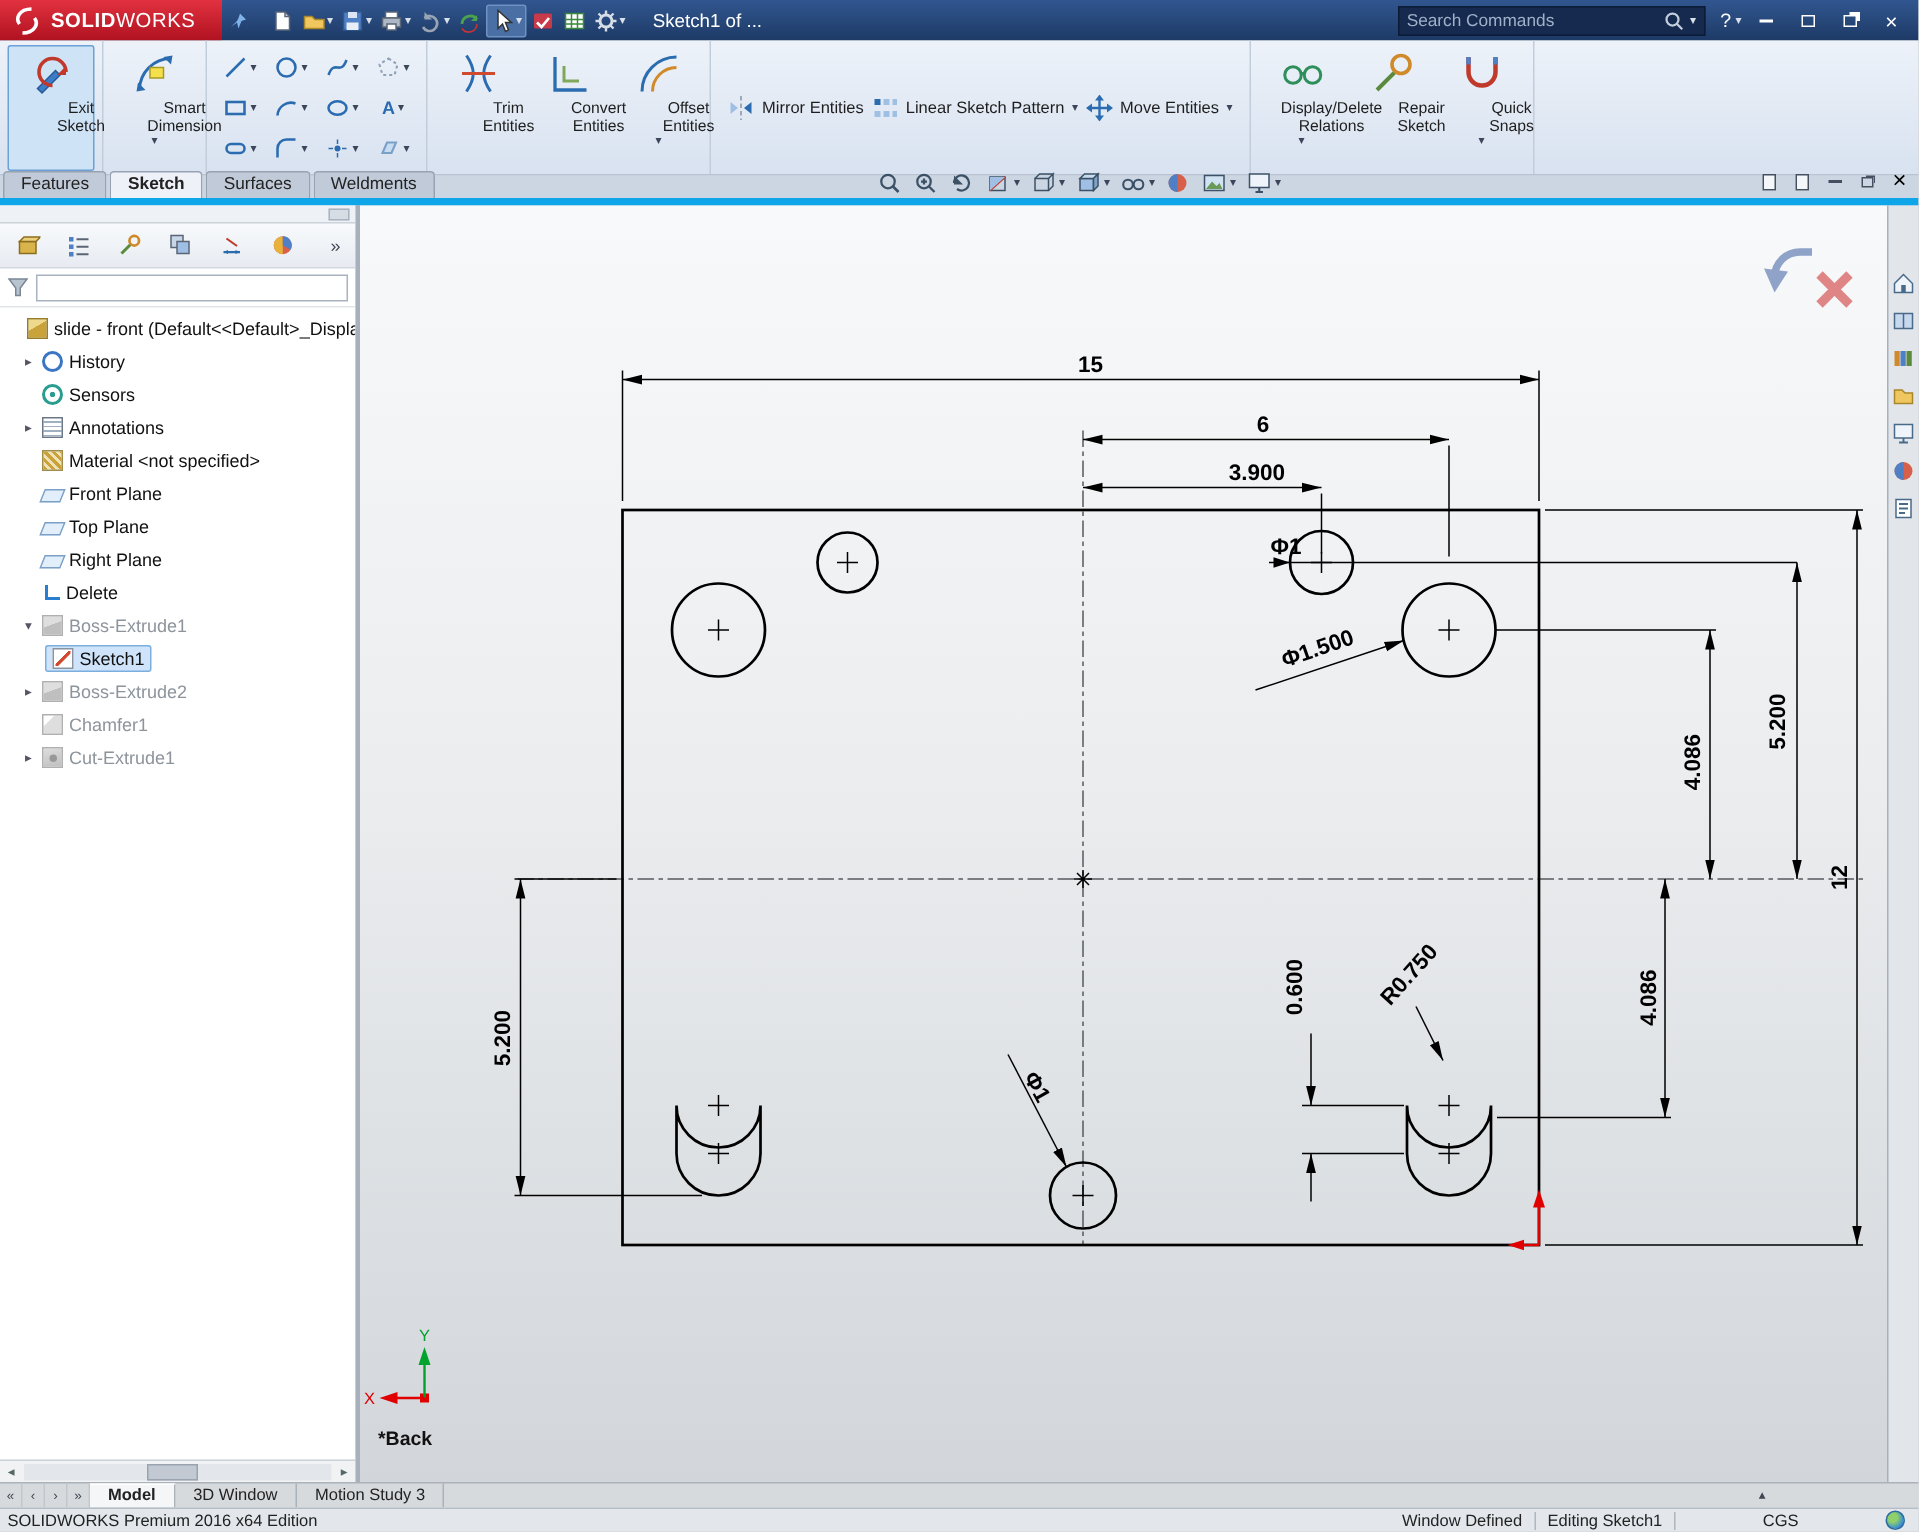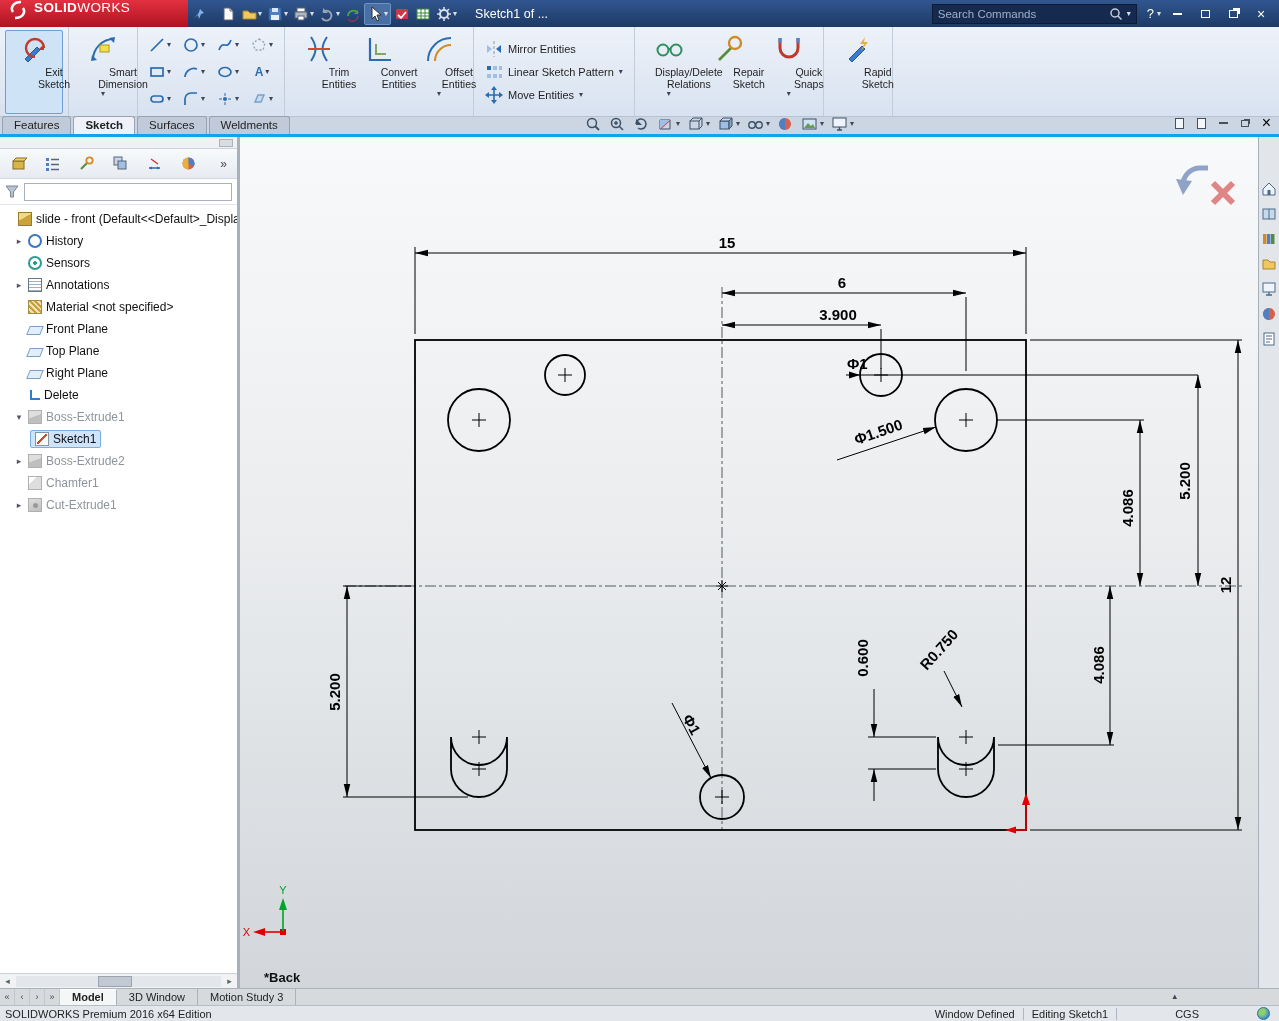--- a/index.html
+++ b/index.html
@@ -3,22 +3,22 @@
 <meta charset="utf-8">
 <style>
   * { margin:0; padding:0; box-sizing:border-box; }
   html,body { width:1279px; height:1021px; }
   body { font-family:"Liberation Sans", sans-serif; background:#d6d9dd; }
   .app { position:relative; width:1279px; height:1021px; overflow:hidden; }
 
   
   .titlebar { position:absolute; top:0; left:0; right:0; height:27px;
     background:linear-gradient(#31568f,#1d3a66); display:flex; align-items:center; color:#fff; }
-  .logo { width:188px; height:27px; background:linear-gradient(#e23140,#b01220);
-    display:flex; align-items:flex-start; padding-left:7px; gap:5px; flex:none; }
+  .logo { width:148px; height:27px; background:linear-gradient(#e23140,#b01220);
+    display:flex; align-items:center; padding-left:7px; gap:5px; flex:none; }
   .logo-text { font-size:13.5px; letter-spacing:.4px; }
   .logo-text b { font-weight:bold; }
   .menus { display:flex; margin-left:10px; }
   .menu { padding:5px 9px; font-size:12.5px; cursor:default; }
   .pinbox { margin-left:4px; display:flex; align-items:center; }
   .qat { display:flex; align-items:center; margin-left:12px; gap:1px; }
   .qbtn { height:22px; display:flex; align-items:center; padding:0 2px; gap:1px; }
   .qbtn.pressedq { background:#4a6fa5; border:1px solid #6e92c4; border-radius:2px; }
   .dd { font-size:8px; color:#d8e0ea; line-height:1; }
   .ribbon .dd, .panel .dd, .tabrow .dd { color:#3c465a; }
@@ -43,28 +43,28 @@
   .group { display:flex; align-items:center; padding:2px 5px; border-right:1px solid #c2cddc; gap:2px; }
   .bigbtn { width:58px; height:84px; display:flex; flex-direction:column; align-items:center;
     padding-top:3px; background:transparent; border:1px solid transparent; font-size:10.5px;
     line-height:1.15; text-align:center; color:#1e1e1e; font-family:"Liberation Sans",sans-serif; }
   .bigbtn .ic { width:30px; height:30px; margin-bottom:2px; flex:none; }
   .bigbtn.pressed { background:#cfe3f7; border:1px solid #6ba1d6; border-radius:2px; }
   .blabel { display:block;padding-left:40px; }
   .entgrid { display:grid; grid-template-columns:repeat(4,34px); grid-auto-rows:27px; align-content:center; }
   .cell { display:flex; align-items:center; justify-content:center; gap:2px; }
   .eic { width:16px; height:16px; }
-  .stack { display:flex; flex-direction:column; justify-content:center; gap:5px; padding:0 6px; }
+  .stack { display:flex; flex-direction:row; justify-content:center; gap:5px; padding:0 6px; }
   .srow { display:flex; align-items:center; gap:5px; font-size:11px; color:#1e1e1e; }
   .srow .eic { width:18px; height:18px; }
   .rib-fill { flex:1; }
 
   
   .tabrow { position:absolute; top:117px; left:0; right:0; height:20px; background:#ccd5e2;
-    border-bottom:3px solid #0ea5e9; display:flex; align-items:flex-end; }
+    border-bottom:5px solid #0ea5e9; display:flex; align-items:flex-end; }
   .ftab { padding:2px 11px 3px; font-size:11.5px; color:#222; background:#c0cad8;
     border:1px solid #98a3b2; border-bottom:none; border-radius:3px 3px 0 0; margin-left:2px; }
   .ftab.active { background:#eef2f8; font-weight:bold; }
   .headsup { position:absolute; left:585px; bottom:1px; height:19px; display:flex; align-items:center; gap:7px; }
   .hu { display:flex; align-items:center; gap:2px; }
   .hu svg { width:17px; height:16px; }
   .docwin { position:absolute; right:8px; bottom:2px; display:flex; align-items:center; gap:13px; }
   .dw { display:flex; align-items:center; justify-content:center; }
   .dw .pg { width:9px; height:11px; border:1.2px solid #44505f; background:#f4f7fa; }
   .dw .bar { width:9px; height:2px; background:#44505f; }
@@ -121,21 +121,21 @@
   .sb-thumb { position:absolute; left:82px; width:34px; top:0; height:11px; background:#c2c9d2;
     border:1px solid #9aa4b0; }
 
   .splitter { position:absolute; left:237px; top:0; width:3px; height:851px; background:#a7b0bb; }
   .panel-collapse { position:absolute; left:240px; top:402px; width:8px; height:30px;
     background:#c8cfd8; border:1px solid #98a2ae; border-left:none; border-radius:0 3px 3px 0; }
 
   .viewport { position:absolute; left:240px; top:0; width:1018px; height:851px;
     background:linear-gradient(180deg,#f8f9fa 0%,#ebedef 45%,#d2d6da 100%); overflow:hidden; }
   .sketch-svg { position:absolute; left:0; top:0; }
-  .back-label { position:absolute; left:12px; top:833px; font-size:13px; font-weight:bold; color:#111;margin-left:12px; }
+  .back-label { position:absolute; left:12px; top:814px; font-size:13px; font-weight:bold; color:#111; }
 
   .taskpane { position:absolute; right:0; top:0; width:21px; height:851px; background:#e2e6eb;
     border-left:1px solid #a7b0bb; display:flex; flex-direction:column; align-items:center;
     padding-top:44px; gap:9px; }
   .taskpane svg { width:16px; height:16px; }
 
   
   .btabs { position:absolute; top:988px; left:0; right:0; height:17px; background:#d7dadd;
     border-top:1px solid #aab2ba; display:flex; align-items:stretch; font-size:11px; color:#222; }
   .bnav { width:15px; display:flex; align-items:center; justify-content:center; font-size:9px;
@@ -440,29 +440,20 @@
         </svg>
         <span class="blabel">Repair Sketch</span>
       </button>
       <button class="bigbtn">
         <svg class="ic" viewBox="0 0 30 30">
           <path d="M6,4 V14 a9,9 0 0 0 18,0 V4" stroke="#c0392b" stroke-width="3" fill="none"></path>
           <path d="M6,4 V9 M24,4 V9" stroke="#4f7fc4" stroke-width="3"></path>
         </svg>
         <span class="blabel">Quick Snaps</span>
         <span class="dd">▾</span>
-      </button>
-    </div>
-    <div class="group">
-      <button class="bigbtn">
-        <svg class="ic" viewBox="0 0 30 30">
-          <path d="M6,25 L19,12 l3,3 L9,28 Z" fill="#3d7cc9" stroke="#265a96"></path>
-          <path d="M22,3 L17,10 h4 l-3,7 7,-9 h-4 z" fill="#e8b23a"></path>
-        </svg>
-        <span class="blabel">Rapid Sketch</span>
       </button>
     </div>
     <div class="rib-fill"></div>
   </div>
 
   <div class="tabrow">
     <span class="ftab">Features</span>
     <span class="ftab active">Sketch</span>
     <span class="ftab">Surfaces</span>
     <span class="ftab">Weldments</span>

